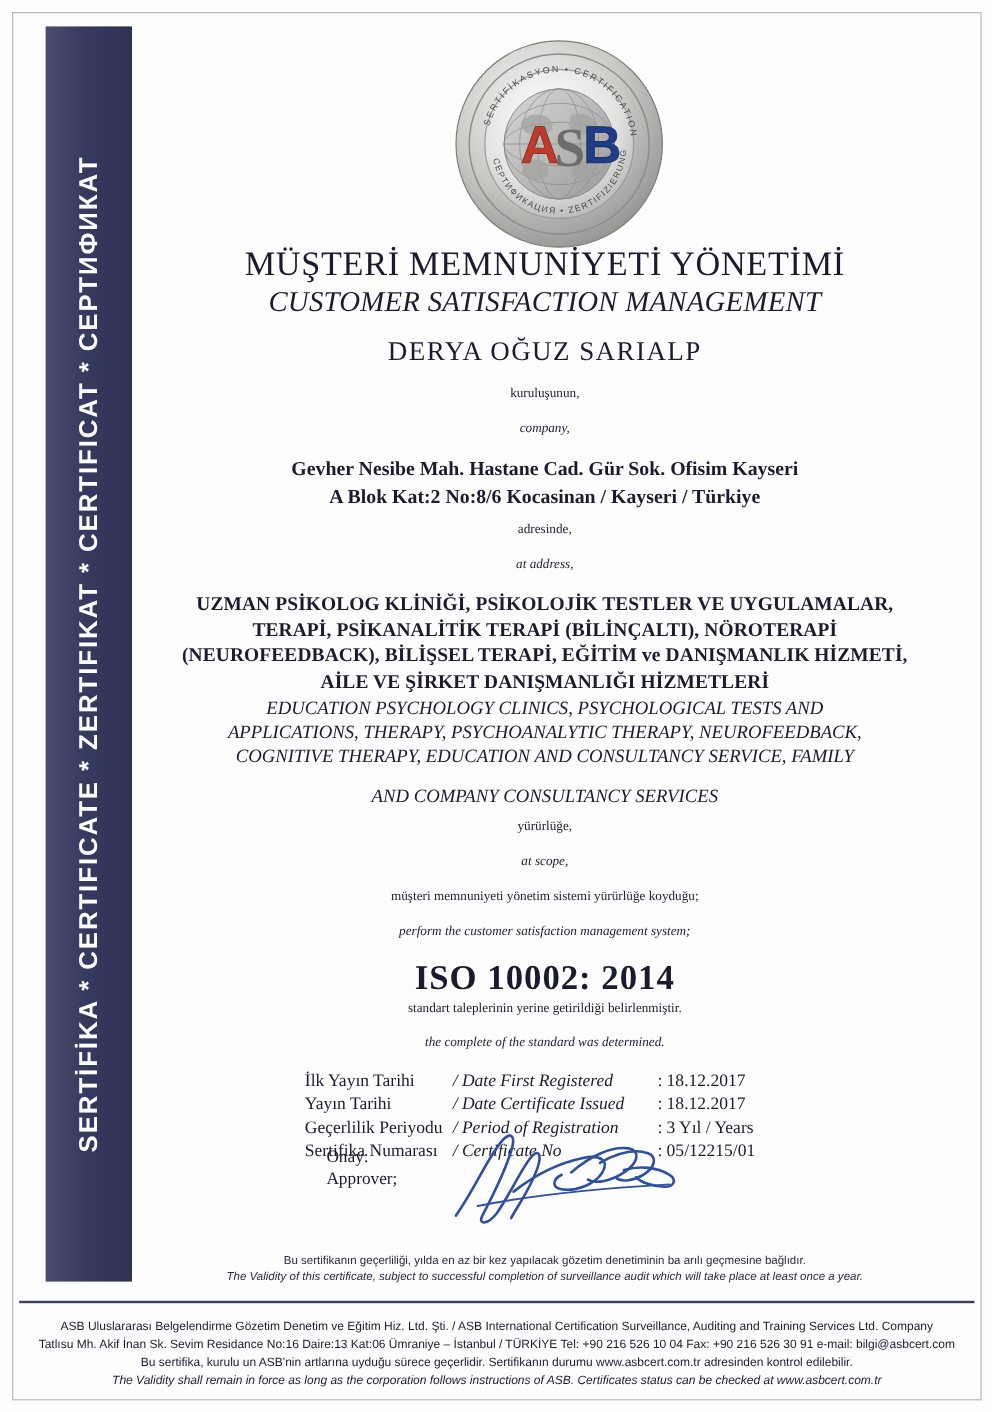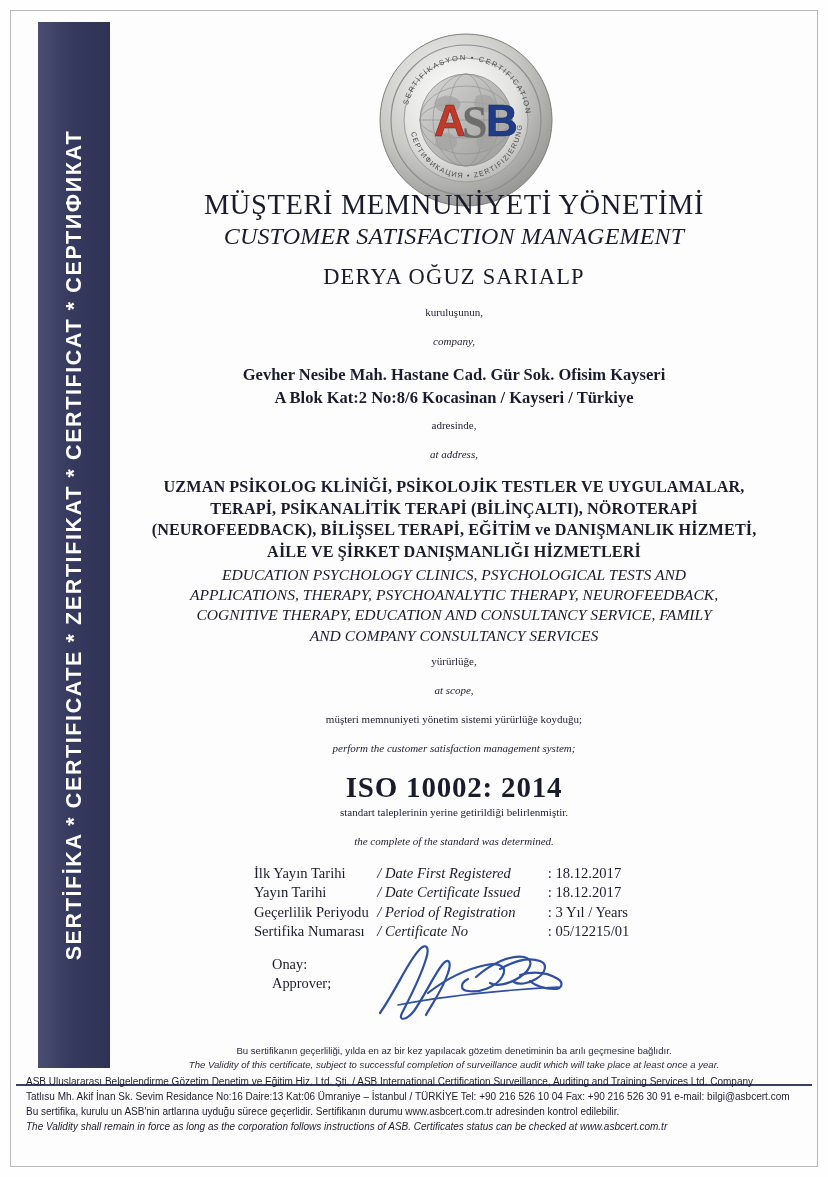--- a/index.html
+++ b/index.html
@@ -49,21 +49,21 @@
   }
   
   .logo-wrap {
     position: absolute;
     left: 376px; top: 30px;
     width: 180px; height: 180px;
   }
   
   .content {
     position: absolute;
-    left: 118px; top: 189px;
+    left: 118px; top: 205px;
     width: 672px;
     text-align: center;
   }
   .t-head1 {
     font-size: 28.5px;
     letter-spacing: 0.6px;
     margin: 0 0 2px 0;
     font-family: "Liberation Serif", serif;
   }
   .t-head2 {
@@ -154,23 +154,23 @@
   }
   .foot-note .it { font-style: italic; }
   .foot-rule {
     position: absolute;
     left: 16px; top: 1084px;
     width: 796px; height: 2px;
     background: #3a3f63;
   }
   .footer {
     position: absolute;
-    left: 26px; top: 1074px;
+    left: 26px; top: 1098px;
     width: 776px;
-    text-align: left;
+    text-align: center;
     font-family: "Liberation Sans", sans-serif;
     font-size: 10px;
     line-height: 1.5;
     color: #1b1b2e;
   }
   .footer .it { font-style: italic; }
 </style>
 </head>
 <body>
 
@@ -248,21 +248,21 @@
     <div class="small-lbl it">at address,</div>
 
     <div class="t-scope-tr">UZMAN PSİKOLOG KLİNİĞİ, PSİKOLOJİK TESTLER VE UYGULAMALAR,</div>
     <div class="t-scope-tr" style="margin-top:0">TERAPİ, PSİKANALİTİK TERAPİ (BİLİNÇALTI), NÖROTERAPİ</div>
     <div class="t-scope-tr" style="margin-top:0">(NEUROFEEDBACK), BİLİŞSEL TERAPİ, EĞİTİM ve DANIŞMANLIK HİZMETİ,</div>
     <div class="t-scope-tr" style="margin-top:0">AİLE VE ŞİRKET DANIŞMANLIĞI HİZMETLERİ</div>
 
     <div class="t-scope-en">EDUCATION PSYCHOLOGY CLINICS, PSYCHOLOGICAL TESTS AND</div>
     <div class="t-scope-en" style="margin-top:0">APPLICATIONS, THERAPY, PSYCHOANALYTIC THERAPY, NEUROFEEDBACK,</div>
     <div class="t-scope-en" style="margin-top:0">COGNITIVE THERAPY, EDUCATION AND CONSULTANCY SERVICE, FAMILY</div>
-    <div class="t-scope-en" style="margin-top:0">AND COMPANY CONSULTANCY SERVICES</div>
+    <div class="t-scope-en" style="margin-top:12px">AND COMPANY CONSULTANCY SERVICES</div>
 
     <div class="small-lbl scope-note">yürürlüğe,</div>
     <div class="small-lbl it">at scope,</div>
     <div class="small-lbl">müşteri memnuniyeti yönetim sistemi yürürlüğe koyduğu;</div>
     <div class="small-lbl it">perform the customer satisfaction management system;</div>
 
     <div class="t-standard">ISO 10002: 2014</div>
     <div class="small-lbl std-note">standart taleplerinin yerine getirildiği belirlenmiştir.</div>
     <div class="small-lbl it">the complete of the standard was determined.</div>
 

